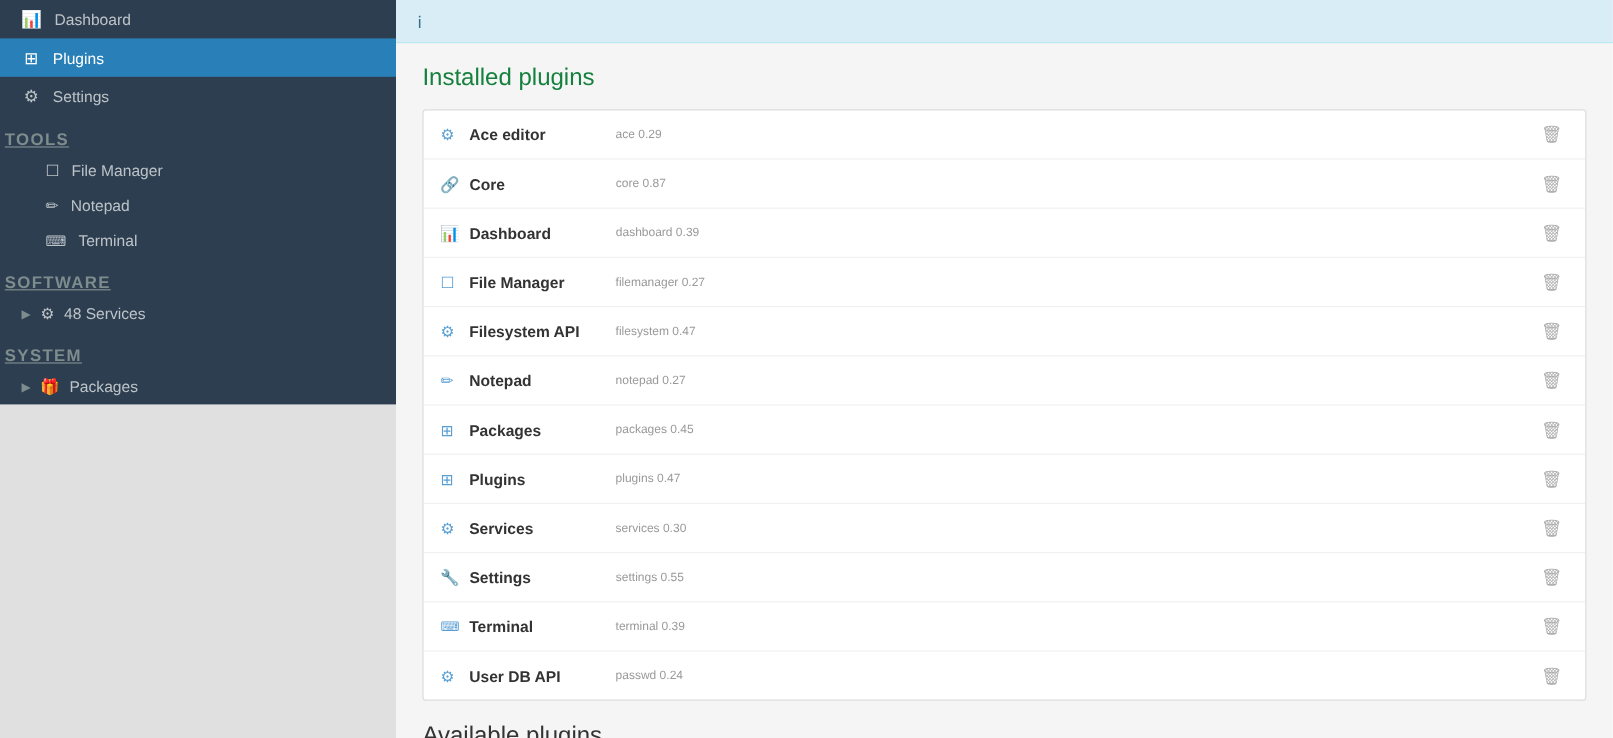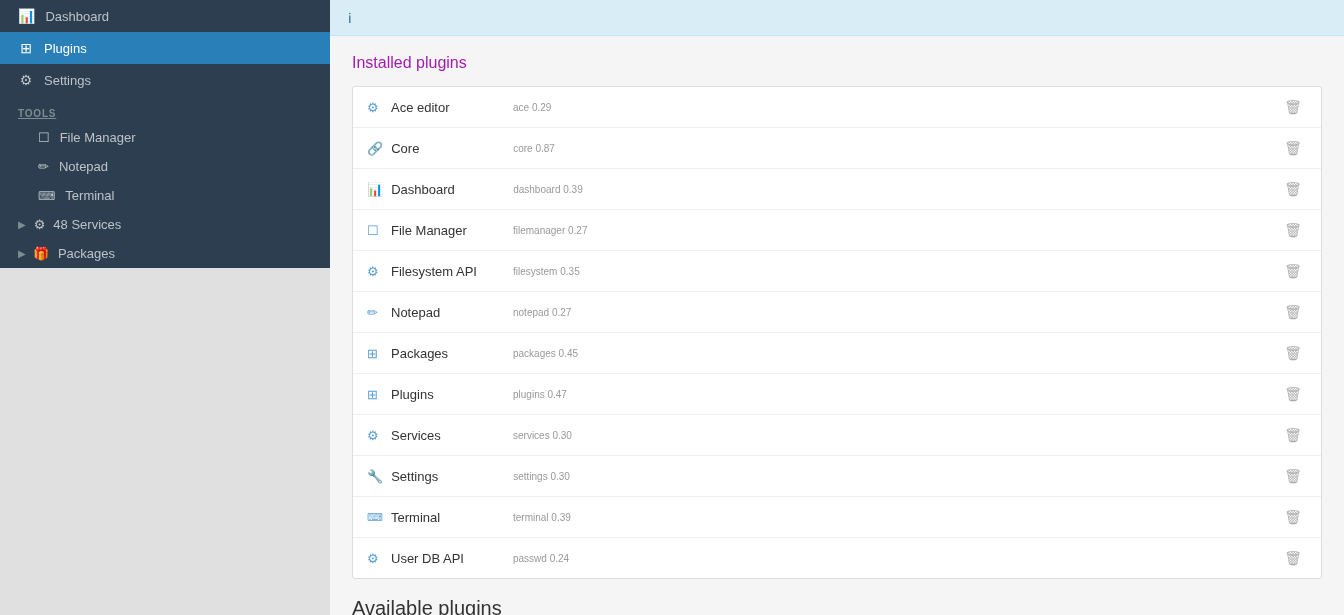--- a/index.html
+++ b/index.html
@@ -10,24 +10,24 @@
       width: 330px;
       min-width: 330px;
       background: #2c3e50;
       color: #ccc;
       display: flex;
       flex-direction: column;
       overflow-y: auto;
       height: 615px;
     }
     .sidebar-section-label {
-      font-size: 10px;
+      font-size: 14px;
       font-weight: bold;
       color: #7f8c8d;
-      padding: 12px 18px 4px 18px;
+      padding: 12px 18px 4px 4px;
       letter-spacing: 0.08em;
       text-transform: uppercase;
       text-decoration: underline;
     }
     .sidebar-item {
       display: flex;
       align-items: center;
       padding: 8px 18px;
       cursor: pointer;
       color: #bdc3c7;
@@ -83,43 +83,43 @@
       gap: 6px;
     }
     .info-bar .info-icon { color: #31708f; font-size: 14px; }
 
     
     .content {
       padding: 18px 22px;
     }
 
     .section-title {
-      font-size: 16px;
+      font-size: 20px;
       font-weight: 300;
-      color: #a21caf;
+      color: #15803d;
       margin-bottom: 14px;
     }
 
     
     .plugin-list {
       background: #fff;
       border: 1px solid #ddd;
       border-radius: 3px;
       margin-bottom: 18px;
     }
     .plugin-row {
       display: flex;
       align-items: center;
       padding: 10px 14px;
       border-bottom: 1px solid #f0f0f0;
       gap: 8px;
     }
     .plugin-row:last-child { border-bottom: none; }
     .plugin-icon { color: #5a9fd4; font-size: 13px; min-width: 16px; }
-    .plugin-name { font-weight: 400; color: #333; font-size: 13px; min-width: 110px; }
+    .plugin-name { font-weight: 700; color: #333; font-size: 13px; min-width: 110px; }
     .plugin-slug { color: #999; font-size: 10px; margin-left: 4px; }
     .plugin-delete {
       margin-left: auto;
       color: #aaa;
       cursor: pointer;
       font-size: 14px;
       padding: 2px 5px;
     }
 
     
@@ -155,26 +155,28 @@
   </div>
   <div class="sidebar-item-child">
     <span class="icon">✏</span>
     <span>Notepad</span>
   </div>
   <div class="sidebar-item-child">
     <span class="icon" style="font-style:normal;font-size:12px;">⌨</span>
     <span>Terminal</span>
   </div>
 
+  <div class="sidebar-section-label">SOFTWARE</div>
   <div class="sidebar-group">
     <span class="arrow">▶</span>
     <span class="icon">⚙</span>
     <span>48 Services</span>
   </div>
 
+  <div class="sidebar-section-label">SYSTEM</div>
   <div class="sidebar-group">
     <span class="arrow">▶</span>
     <span class="icon">🎁</span>
     <span>Packages</span>
   </div>
 
   <div class="sidebar-bottom"></div>
 </div>
 
 <div id="main">
@@ -213,21 +215,21 @@
       <div class="plugin-row">
         <span class="plugin-icon">☐</span>
         <span class="plugin-name">File Manager</span>
         <span class="plugin-slug">filemanager 0.27</span>
         <span class="plugin-delete">🗑</span>
       </div>
 
       <div class="plugin-row">
         <span class="plugin-icon">⚙</span>
         <span class="plugin-name">Filesystem API</span>
-        <span class="plugin-slug">filesystem 0.35</span>
+        <span class="plugin-slug">filesystem 0.47</span>
         <span class="plugin-delete">🗑</span>
       </div>
 
       <div class="plugin-row">
         <span class="plugin-icon">✏</span>
         <span class="plugin-name">Notepad</span>
         <span class="plugin-slug">notepad 0.27</span>
         <span class="plugin-delete">🗑</span>
       </div>
 
@@ -248,21 +250,21 @@
       <div class="plugin-row">
         <span class="plugin-icon">⚙</span>
         <span class="plugin-name">Services</span>
         <span class="plugin-slug">services 0.30</span>
         <span class="plugin-delete">🗑</span>
       </div>
 
       <div class="plugin-row">
         <span class="plugin-icon">🔧</span>
         <span class="plugin-name">Settings</span>
-        <span class="plugin-slug">settings 0.30</span>
+        <span class="plugin-slug">settings 0.55</span>
         <span class="plugin-delete">🗑</span>
       </div>
 
       <div class="plugin-row">
         <span class="plugin-icon" style="font-size:11px;">⌨</span>
         <span class="plugin-name">Terminal</span>
         <span class="plugin-slug">terminal 0.39</span>
         <span class="plugin-delete">🗑</span>
       </div>
 

